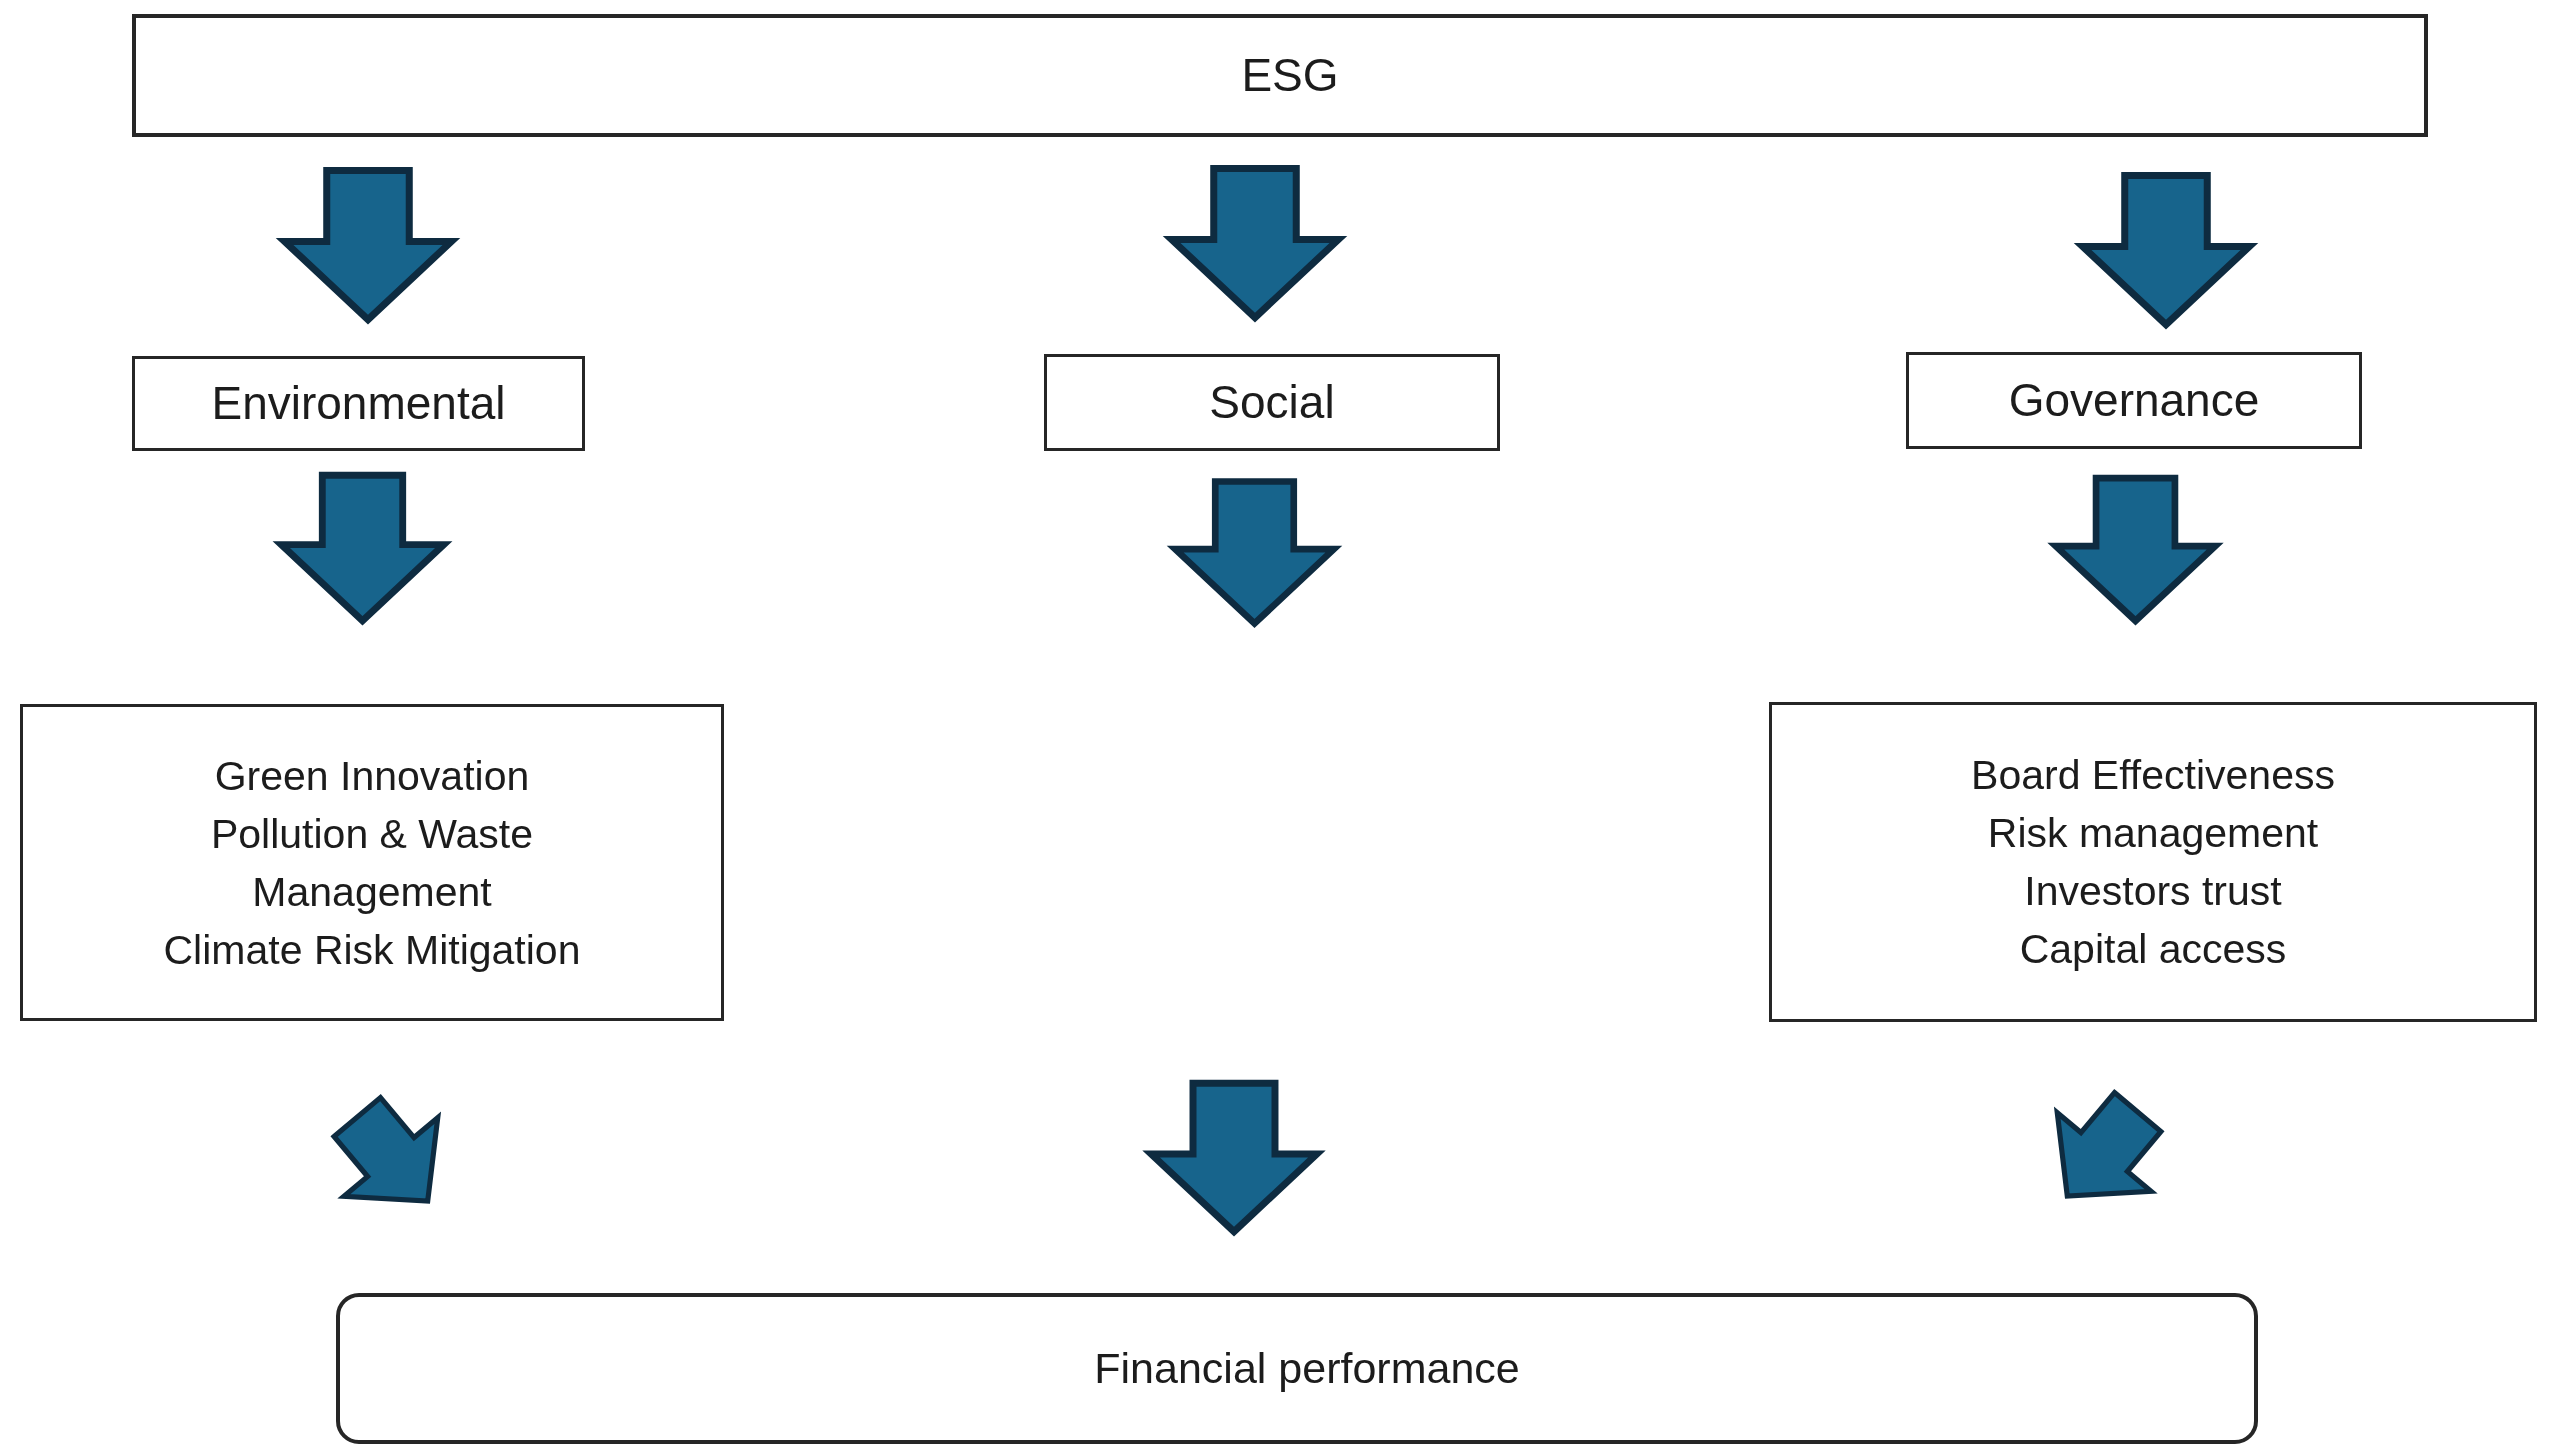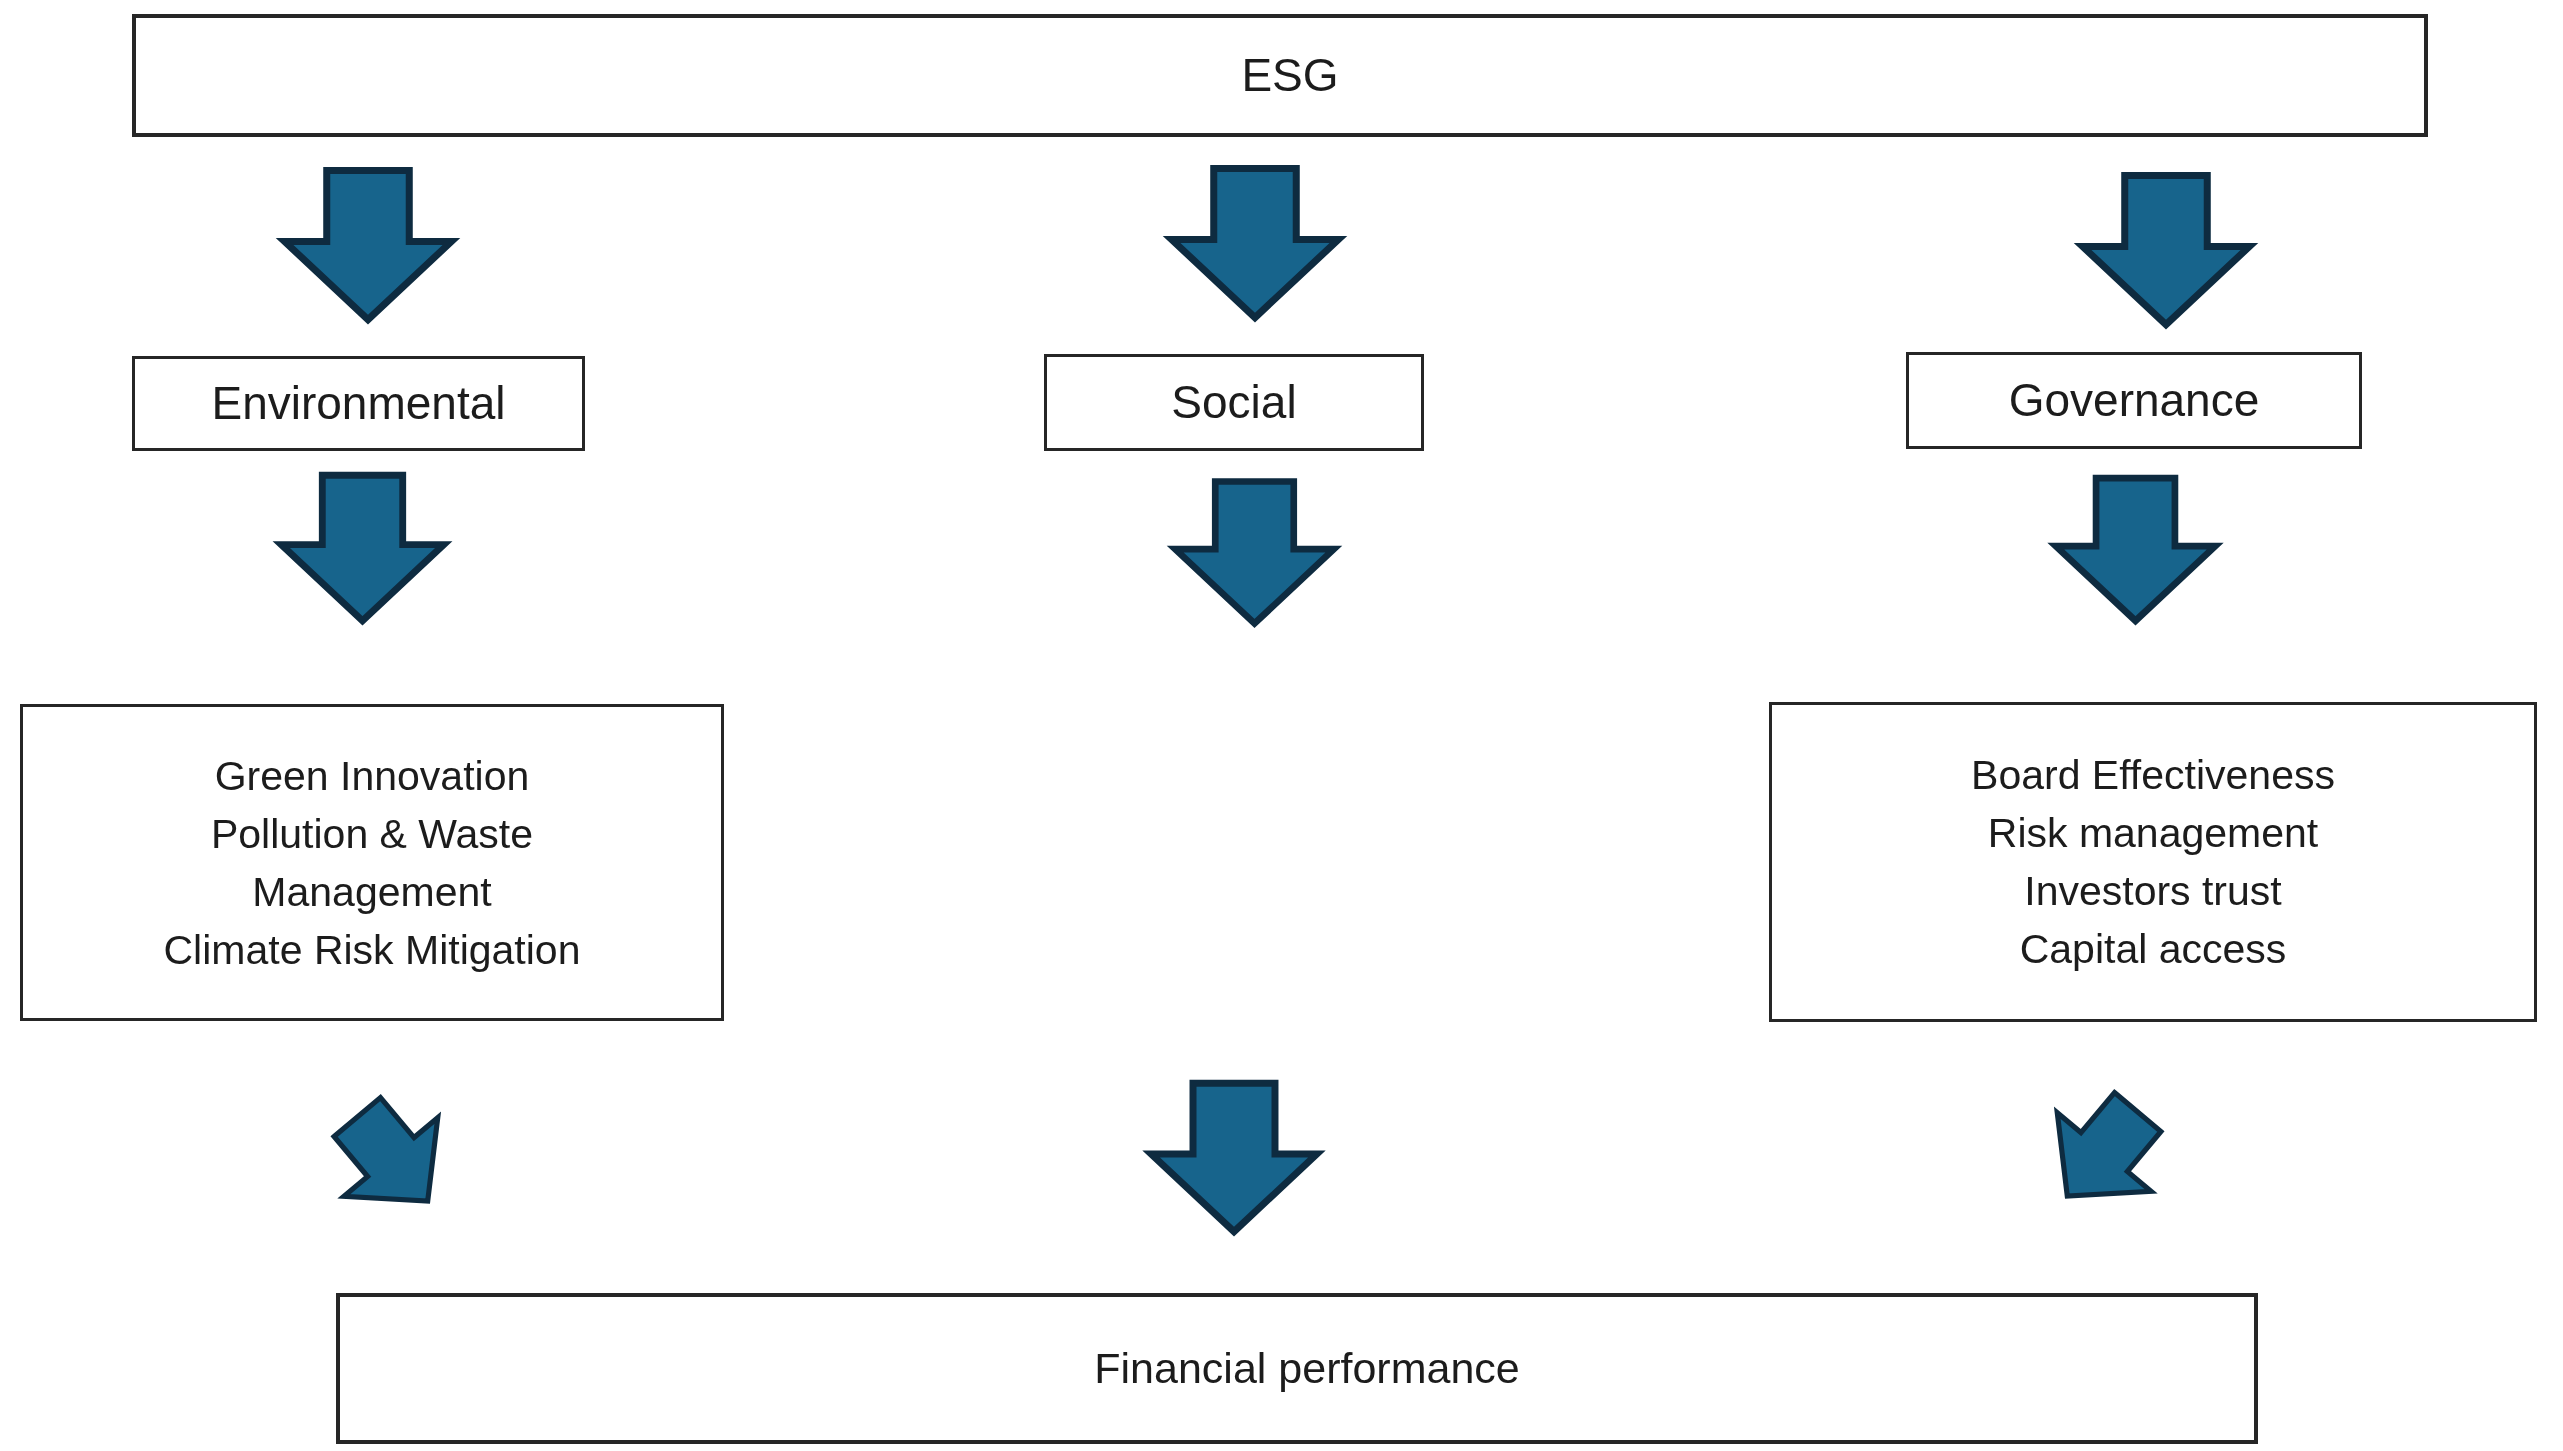--- a/index.html
+++ b/index.html
@@ -68,21 +68,21 @@
   </div>
   <div class="arrow" style="left:2078px;top:171px;width:176px;height:158px;">
     <svg width="176" height="158" viewBox="0 0 200 180">
         <polygon points="53,5 147,5 147,86 195,86 100,175 5,86 53,86"></polygon>
       </svg>
   </div>
 
   <div class="box label-lg" style="left:132px;top:356px;width:453px;height:95px;">
     <span>Environmental</span>
   </div>
-  <div class="box label-lg" style="left:1044px;top:354px;width:380px;height:97px;justify-content:center;">
+  <div class="box label-lg" style="left:1044px;top:354px;width:456px;height:97px;justify-content:center;">
     <span>Social</span>
   </div>
   <div class="box label-lg" style="left:1906px;top:352px;width:456px;height:97px;">
     <span>Governance</span>
   </div>
 
   <div class="arrow" style="left:276px;top:471px;width:173px;height:154px;">
     <svg width="173" height="154" viewBox="0 0 200 180">
         <polygon points="53,5 147,5 147,86 195,86 100,175 5,86 53,86"></polygon>
       </svg>
@@ -120,18 +120,18 @@
     <svg width="176" height="157" viewBox="0 0 200 180">
         <polygon points="53,5 147,5 147,86 195,86 100,175 5,86 53,86"></polygon>
       </svg>
   </div>
   <div class="arrow rot-right" style="left:2027px;top:1078px;width:151px;height:151px;">
     <svg width="129" height="116" viewBox="0 0 200 180">
         <polygon points="53,5 147,5 147,86 195,86 100,175 5,86 53,86"></polygon>
       </svg>
   </div>
 
-  <div class="box wide label-md" style="left:336px;top:1293px;width:1922px;height:151px;">
+  <div class="box wide label-md" style="left:336px;top:1293px;width:1922px;height:151px;border-radius:23px;">
     <span>Financial performance</span>
   </div>
 
 </div>
 
 
 </body></html>

